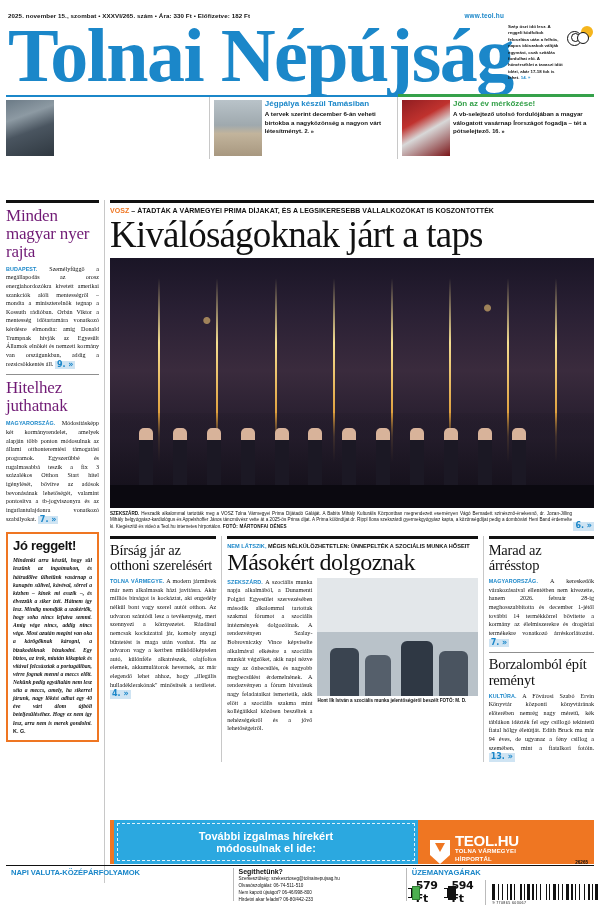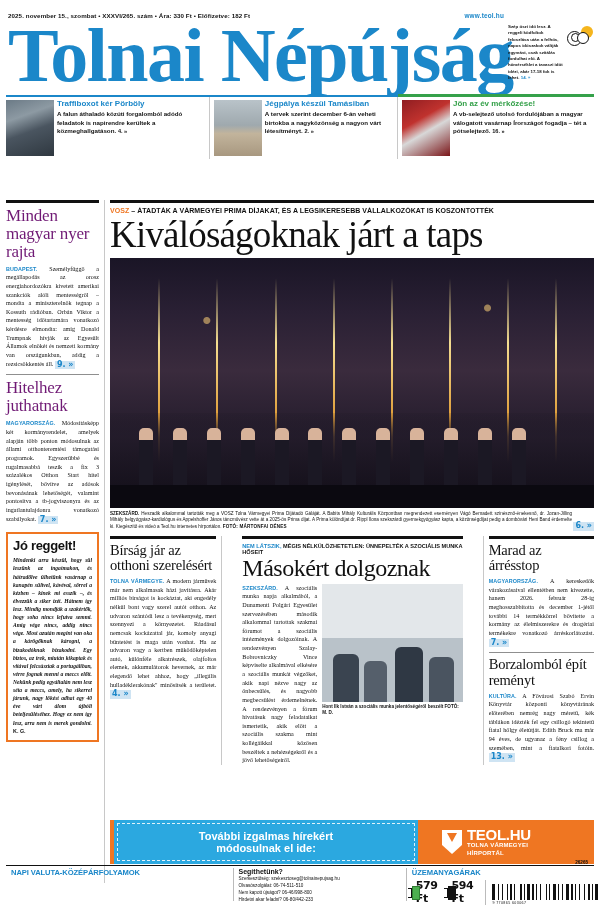--- a/index.html
+++ b/index.html
@@ -160,21 +160,21 @@
     font-size: 4.6px; line-height: 1.42; color: #111; text-align: justify;
     margin-top: 3px; position: relative; padding-right: 22px;
   }
   .caption .loc2 { font-weight: 800; color: #111; }
   .caption .credit { font-weight: 800; letter-spacing: .2px; }
   .cap-pg { position: absolute; right: 0; bottom: -1px; }
 
   
   .lower { display: flex; margin-top: 6px; }
   .lc-a { width: 23%; padding-right: 5px; }
-  .lc-b { width: 54%; padding: 0 20px; border-left: 1px solid #c8c8c8; }
+  .lc-b { width: 54%; padding: 0 5px; border-left: 1px solid #c8c8c8; }
   .lc-c { width: 23%; padding-left: 5px; border-left: 1px solid #c8c8c8; }
 
   h2.hl2 {
     font-family: "Liberation Serif", serif; font-weight: 400;
     font-size: 14.5px; line-height: 1.05; color: #111; letter-spacing: -.2px;
   }
   .kicker2 { font-size: 5.6px; font-weight: 800; color: #111; letter-spacing: 0; margin-bottom: 1px; }
   .kicker2 .hi { color: #1b87c9; }
   h1.mid {
     font-family: "Liberation Serif", serif; font-weight: 400;
@@ -200,21 +200,21 @@
   .ad-blue {
     flex: 1; background: #2ba8e0; color: #fff; position: relative;
     display: flex; flex-direction: column; align-items: center; justify-content: center;
     border-left: 4px solid #ef7622;
   }
   .ad-dash { position:absolute; inset:3px; border: 1.5px dashed rgba(255,255,255,.85); }
   .ad-blue .l1 { font-size: 11px; font-weight: 700; line-height:1.1; position:relative; }
   .ad-blue .l2 { font-size: 11px; font-weight: 700; line-height:1.1; position:relative; }
   .ad-orange {
     width: 176px; background: #ef7622; color: #fff;
-    display: flex; align-items: center; gap: 5px; padding-left: 24px;
+    display: flex; align-items: flex-end; gap: 5px; padding-left: 12px;
   }
   .ad-mark { width: 20px; height: 24px; background:#fff; position:relative;
     clip-path: polygon(0 0,100% 0,100% 62%,50% 100%,0 62%); }
   .ad-mark:after { content:""; position:absolute; left:50%; top:14%; transform:translateX(-50%);
     width:0; height:0; border-left:5px solid transparent; border-right:5px solid transparent; border-top:9px solid #ef7622; }
   .ad-t1 { font-size: 15px; font-weight: 800; letter-spacing: -.3px; line-height:1; }
   .ad-t2 { font-size: 6px; font-weight: 700; line-height: 1.3; letter-spacing:.2px; }
 
   
   .footer {
@@ -264,24 +264,20 @@
               <span style="width:9px;height:9px;left:5px;bottom:4px;"></span>
             </div>
         </div>
       </div>
     </div>
   </div>
 
   <div class="teasers">
     <div class="teaser t1">
       <div class="thumb th-meeting"></div>
-      <div class="body">
-        <h3>Traffiboxot kér Pörböly</h3>
-        <p><span>A falun áthaladó közúti forgalomból adódó feladatok is napirendre kerültek a közmeghallgatáson.</span> <span class="pg">4. »</span></p>
-      </div>
     </div>
     <div class="teaser t2">
       <div class="thumb th-ice"></div>
       <div class="body">
         <h3>Jégpálya készül Tamásiban</h3>
         <p><span>A tervek szerint december 6-án veheti birtokba a nagyközönség a nagyon várt létesítményt.</span> <span class="pg">2. »</span></p>
       </div>
     </div>
     <div class="teaser t3">
       <div class="green-rule"></div>

